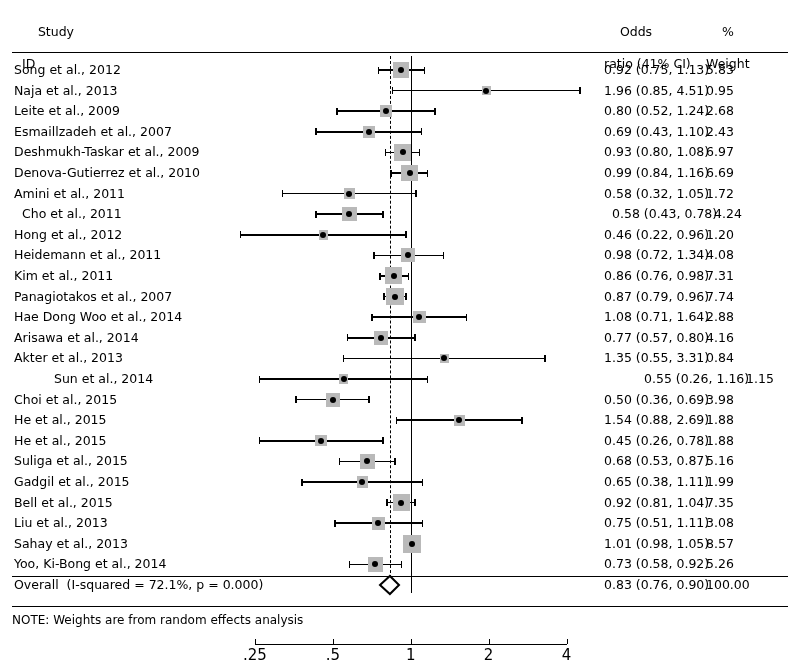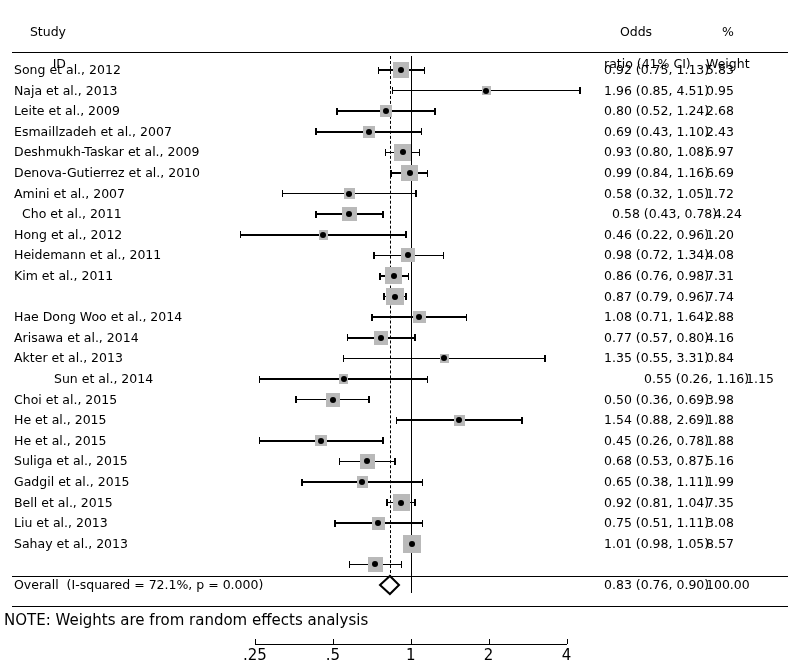--- a/index.html
+++ b/index.html
@@ -20,21 +20,21 @@
   }
 
   
   .hdr {
     position: absolute;
     font-size: 12.5px;
     line-height: 16px;
     color: #000;
     white-space: pre;
   }
-  #hdr-study { left: 14px; top: 8px; text-align: right; }
+  #hdr-study { left: 22px; top: 8px; }
   #hdr-or    { left: 604px; top: 8px; }
   #hdr-wt    { left: 706px; top: 8px; }
 
   .hdr-line2 { display: block; }
 
   
   #rule-top {
     position: absolute;
     left: 12px;
     top: 52px;
@@ -160,23 +160,23 @@
     position: absolute;
     font-size: 15px;
     line-height: 14px;
     transform: translateX(-50%);
     white-space: pre;
   }
 
   
   #note {
     position: absolute;
-    left: 4px;
+    left: 12px;
     top: 612px;
-    font-size: 15px;
+    font-size: 12px;
     line-height: 16px;
     white-space: pre;
   }
 </style>
 </head>
 <body>
 
 <div id="root">
 
   <div class="hdr" id="hdr-study">
@@ -219,21 +219,21 @@
         <div class="row-label">Deshmukh-Taskar et al., 2009</div>
         <div class="row-or">0.93 (0.80, 1.08)</div>
         <div class="row-wt">6.97</div>
       </div>
       <div class="row" style="top: 163px;">
         <div class="row-label">Denova-Gutierrez et al., 2010</div>
         <div class="row-or">0.99 (0.84, 1.16)</div>
         <div class="row-wt">6.69</div>
       </div>
       <div class="row" style="top: 183.6px;">
-        <div class="row-label">Amini et al., 2007</div>
+        <div class="row-label">Amini et al., 2011</div>
         <div class="row-or">0.58 (0.32, 1.05)</div>
         <div class="row-wt">1.72</div>
       </div>
       <div class="row" style="top: 204.2px; margin-left: 8px;">
         <div class="row-label">Cho et al., 2011</div>
         <div class="row-or">0.58 (0.43, 0.78)</div>
         <div class="row-wt">4.24</div>
       </div>
       <div class="row" style="top: 224.8px;">
         <div class="row-label">Hong et al., 2012</div>
@@ -244,20 +244,21 @@
         <div class="row-label">Heidemann et al., 2011</div>
         <div class="row-or">0.98 (0.72, 1.34)</div>
         <div class="row-wt">4.08</div>
       </div>
       <div class="row" style="top: 266px;">
         <div class="row-label">Kim et al., 2011</div>
         <div class="row-or">0.86 (0.76, 0.98)</div>
         <div class="row-wt">7.31</div>
       </div>
       <div class="row" style="top: 286.6px;">
+        <div class="row-label">Panagiotakos et al., 2007</div>
         <div class="row-or">0.87 (0.79, 0.96)</div>
         <div class="row-wt">7.74</div>
       </div>
       <div class="row" style="top: 307.2px;">
         <div class="row-label">Hae Dong Woo et al., 2014</div>
         <div class="row-or">1.08 (0.71, 1.64)</div>
         <div class="row-wt">2.88</div>
       </div>
       <div class="row" style="top: 327.8px;">
         <div class="row-label">Arisawa et al., 2014</div>
@@ -306,20 +307,25 @@
       </div>
       <div class="row" style="top: 513.2px;">
         <div class="row-label">Liu et al., 2013</div>
         <div class="row-or">0.75 (0.51, 1.11)</div>
         <div class="row-wt">3.08</div>
       </div>
       <div class="row" style="top: 533.8px;">
         <div class="row-label">Sahay et al., 2013</div>
         <div class="row-or">1.01 (0.98, 1.05)</div>
         <div class="row-wt">8.57</div>
+      </div>
+      <div class="row" style="top: 554.4px;">
+        <div class="row-label">Yoo, Ki-Bong et al., 2014</div>
+        <div class="row-or">0.73 (0.58, 0.92)</div>
+        <div class="row-wt">5.26</div>
       </div>
       <div class="row" style="top: 575px;">
         <div class="row-label">Overall  (I-squared = 72.1%, p = 0.000)</div>
         <div class="row-or">0.83 (0.76, 0.90)</div>
         <div class="row-wt">100.00</div>
       </div>
     </div>
 
   <div id="plot">
       <div id="null-line" style="left: 410.717px; top: 56px; height: 537px;"></div>

